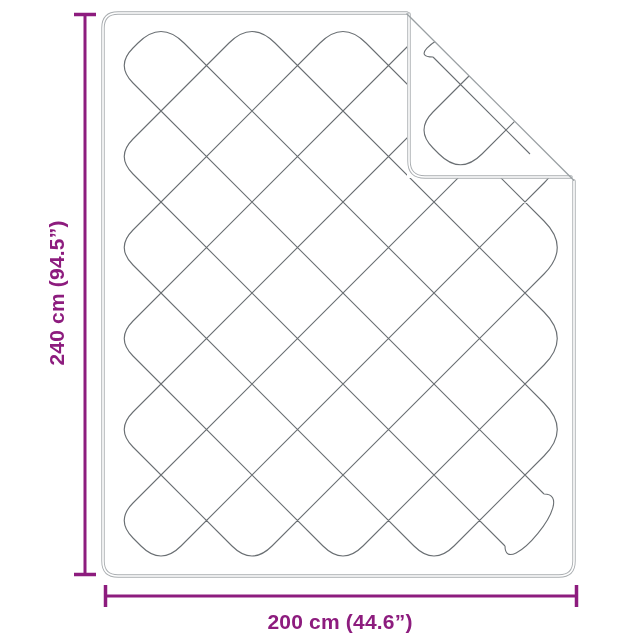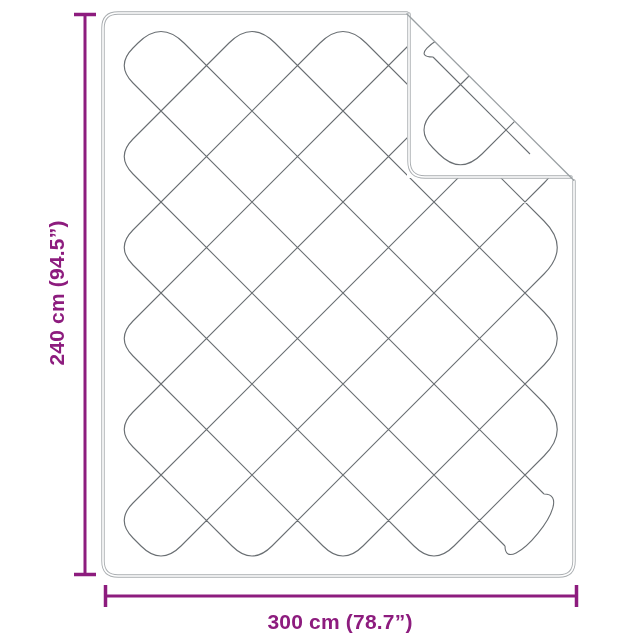--- a/index.html
+++ b/index.html
@@ -56,14 +56,14 @@
       </g>
       <g>
         <line x1="105" y1="596" x2="577" y2="596" stroke-width="3"></line>
         <line x1="105.5" y1="585" x2="105.5" y2="607" stroke-width="3.5"></line>
         <line x1="576.5" y1="585" x2="576.5" y2="607" stroke-width="3.5"></line>
       </g>
     </g>
   </svg>
 
   <div id="vlabel" class="dim-label">240 cm (94.5”)</div>
-  <div id="hlabel" class="dim-label">300 cm (78.7”)</div>
+  <div id="hlabel" class="dim-label">200 cm (44.6”)</div>
 </div>
 
 </body></html>

